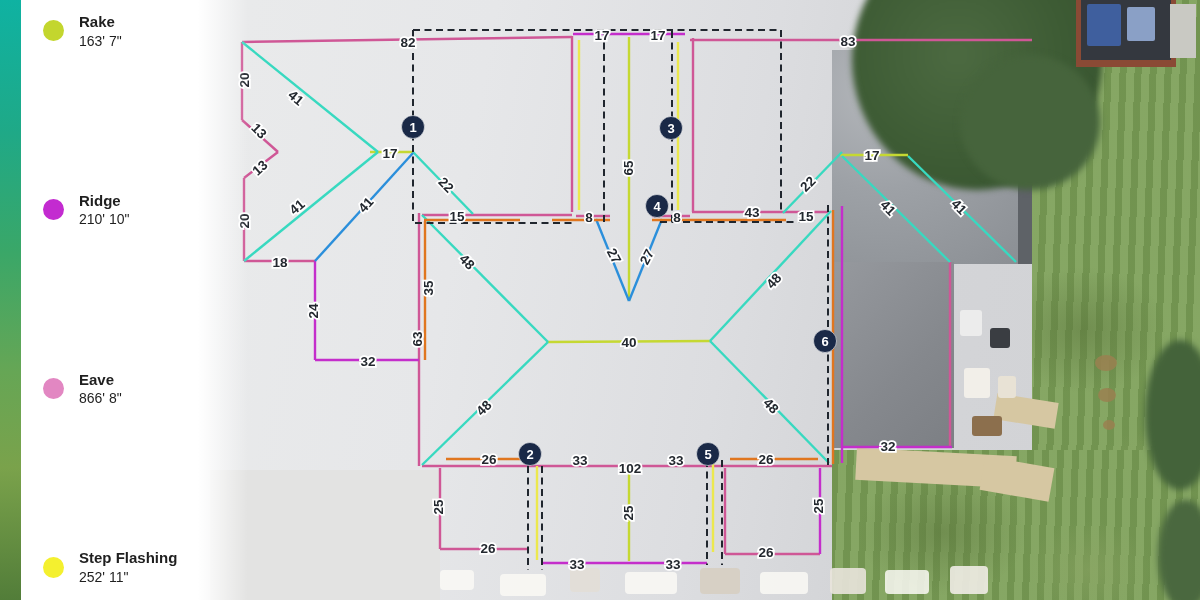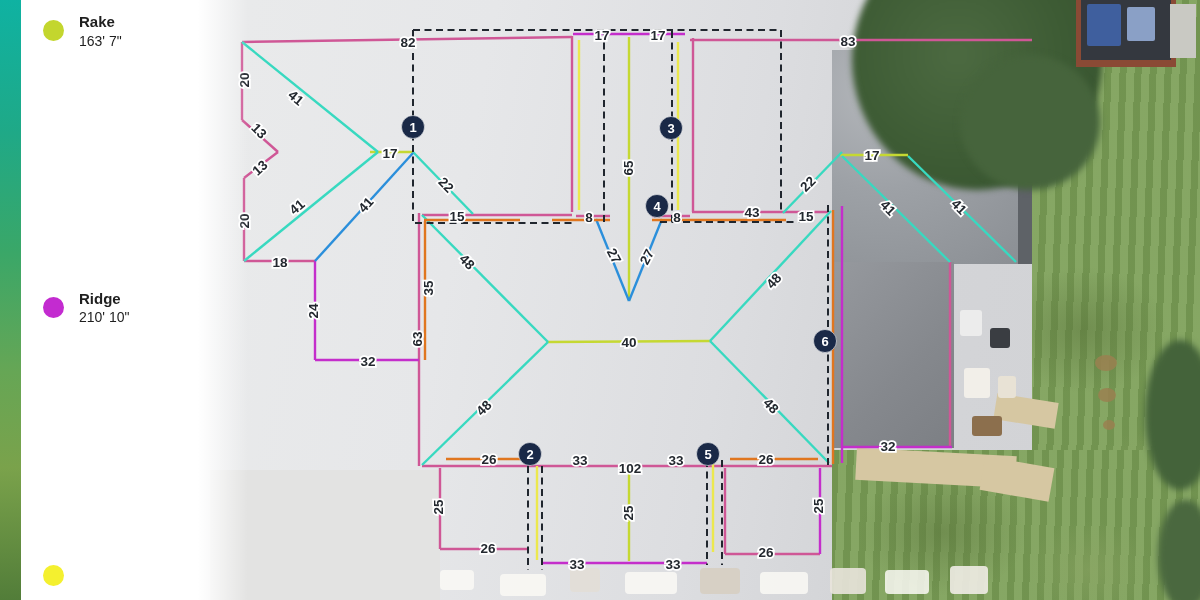--- a/index.html
+++ b/index.html
@@ -281,18 +281,29 @@
           </span>
         </div>
         <div class="legend-item">
           <span class="legend-dot" style="background: rgb(195, 43, 208);"></span>
           <span class="legend-text">
             <div class="lt">Ridge</div>
             <div class="lv">210' 10"</div>
           </span>
         </div>
         <div class="legend-item">
+          <span class="legend-dot" style="background: rgb(226, 135, 194);"></span>
+          <span class="legend-text">
+            <div class="lt">Eave</div>
+            <div class="lv">866' 8"</div>
+          </span>
+        </div>
+        <div class="legend-item">
           <span class="legend-dot" style="background: rgb(244, 240, 47);"></span>
+          <span class="legend-text">
+            <div class="lt">Step Flashing</div>
+            <div class="lv">252' 11"</div>
+          </span>
         </div>
       </div>
   </aside>
 
 </div>
 
 </body></html>

